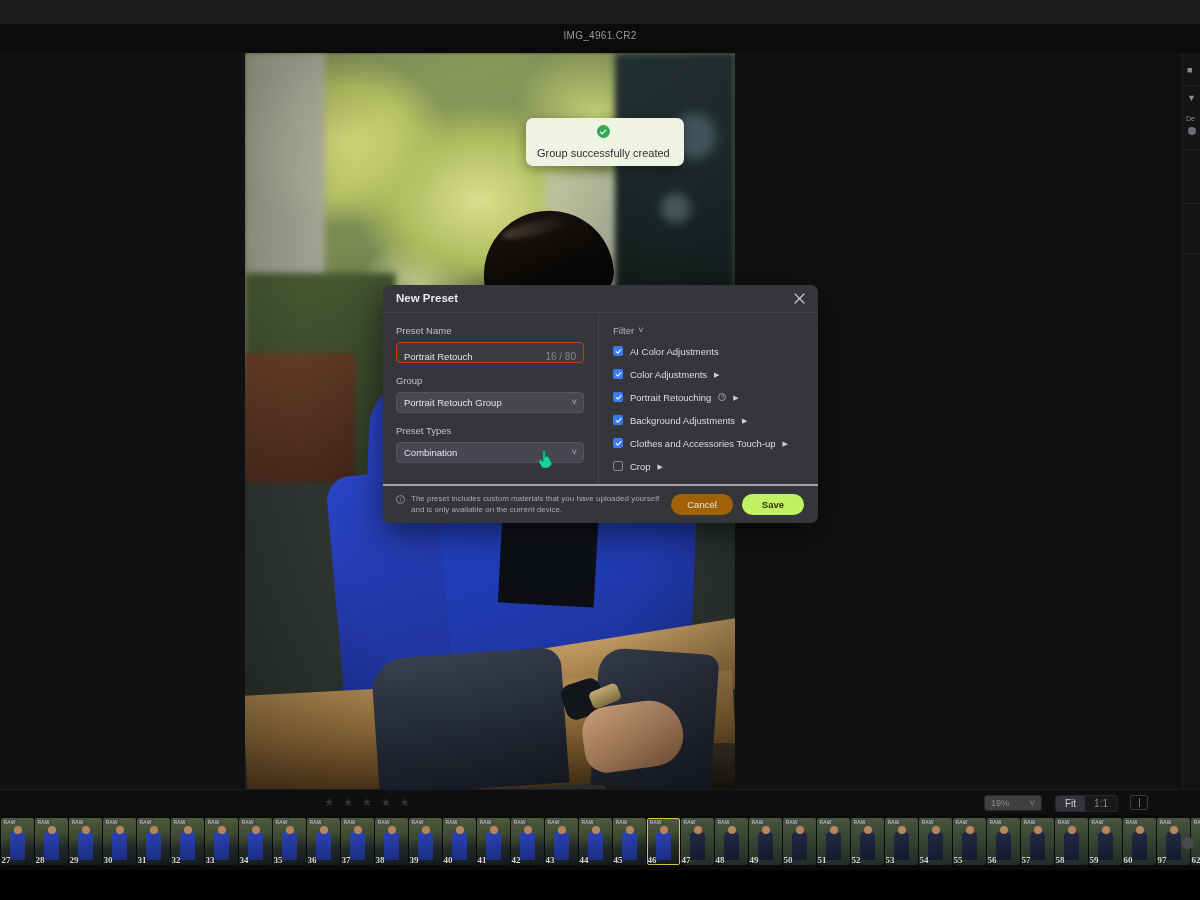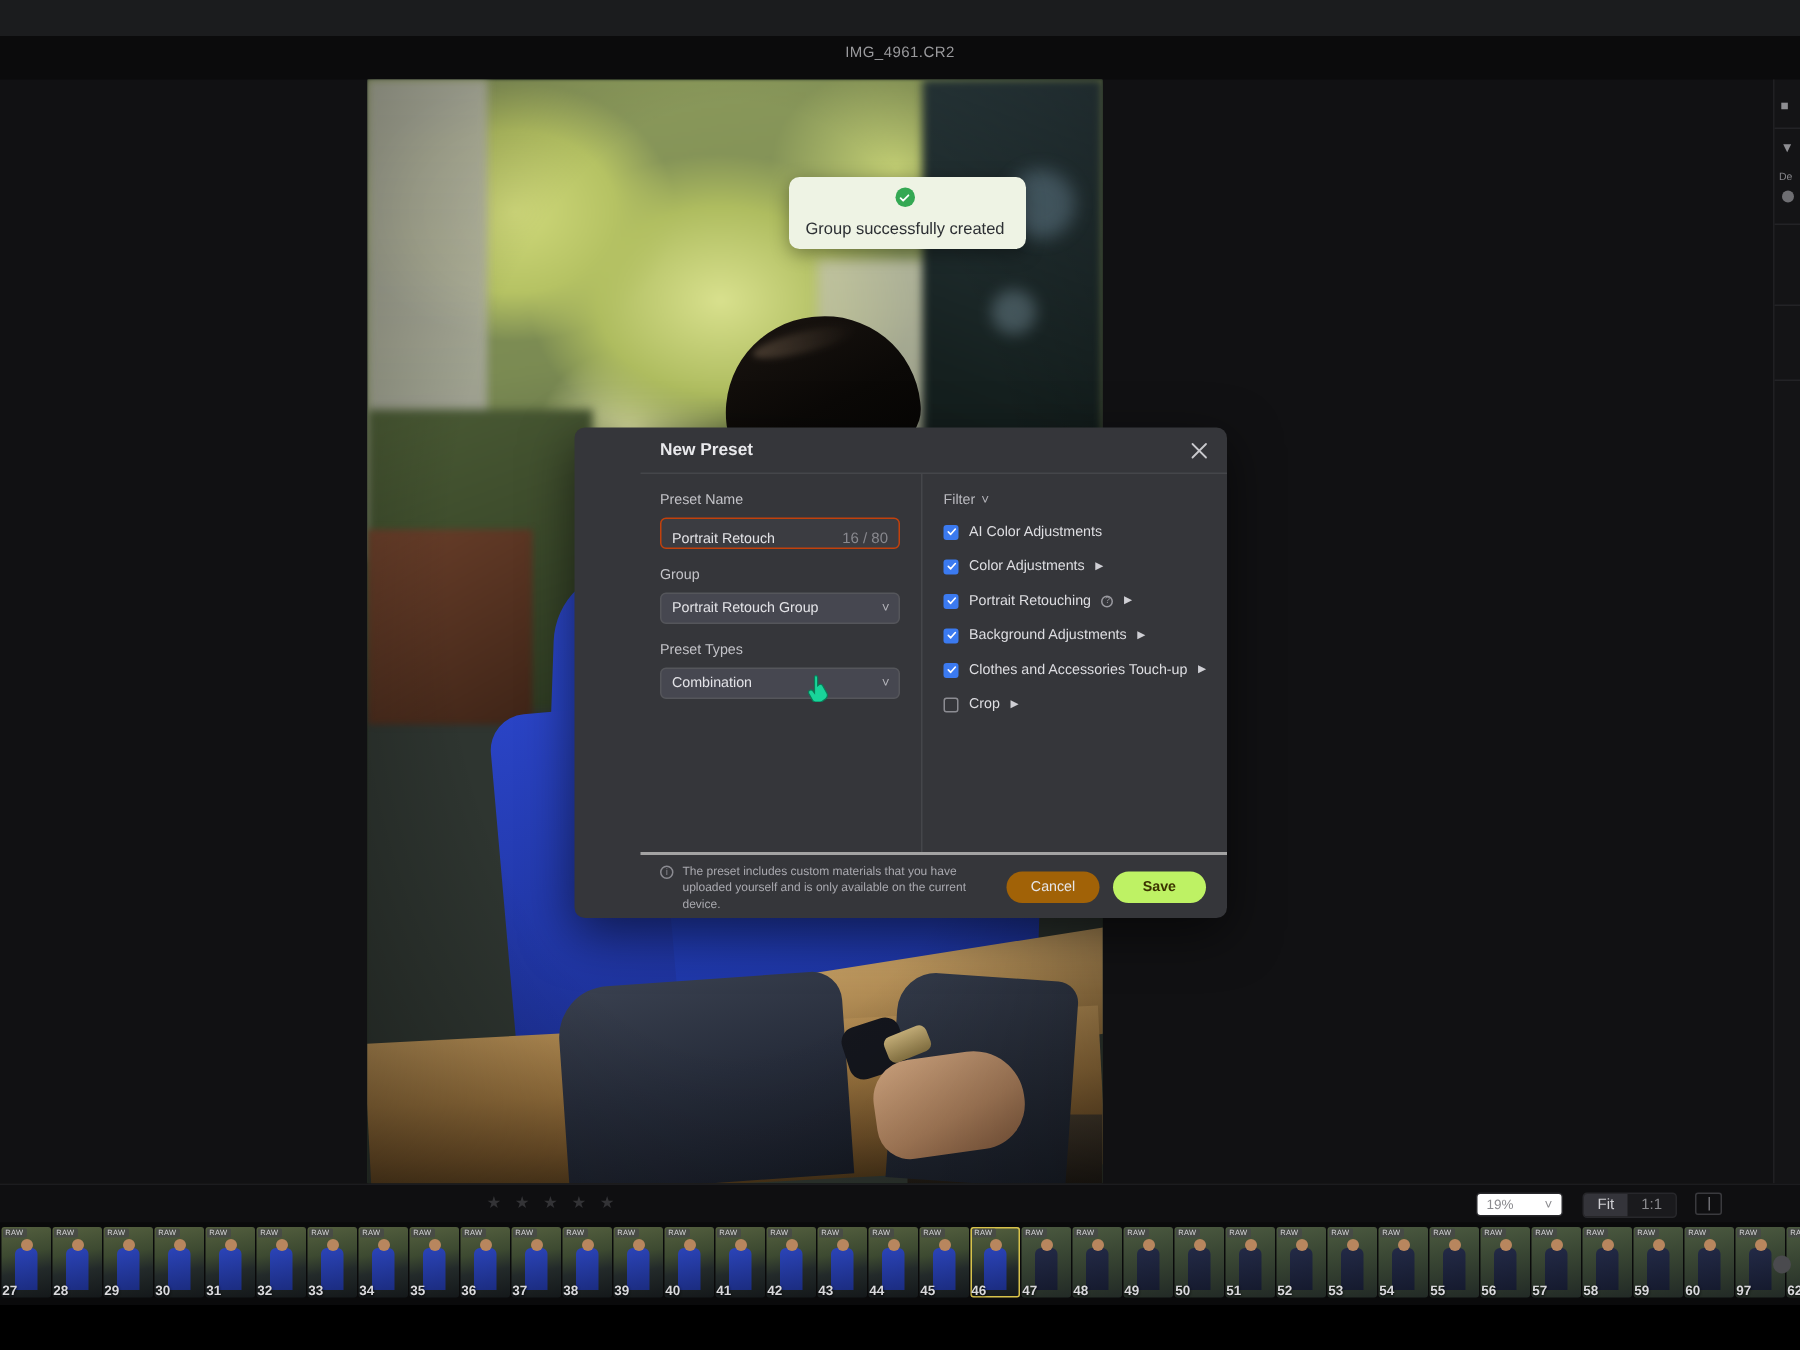--- a/index.html
+++ b/index.html
@@ -200,21 +200,21 @@
     background: #0f0f11; border-top: 1px solid #1c1c1f;
   }
   .stars {
     position: absolute; left: 0; top: 789px; width: 734px; height: 26px;
     display: flex; align-items: center; justify-content: center; gap: 9px;
   }
   .star { color: #333336; font-size: 11px; line-height: 11px; }
   .zoomctl {
     position: absolute; right: 158px; top: 795px;
     display: flex; align-items: center; gap: 5px;
-    background: #ffffff; border: 1px solid #27272b; border-radius: 3px;
+    background: #404040; border: 1px solid #27272b; border-radius: 3px;
     padding: 2px 6px; min-width: 58px; justify-content: space-between;
   }
   .zoomctl span { color: #8a8a8e; font-size: 9px; }
   .segbtns {
     position: absolute; right: 82px; top: 795px;
     display: flex; background: #1a1a1d; border: 1px solid #27272b; border-radius: 3px;
     overflow: hidden;
   }
   .segbtn { color: #8a8a8e; font-size: 10px; padding: 2px 9px; }
   .segbtn.active { background: #34343a; color: #cfcfd3; }
@@ -246,34 +246,34 @@
     position: absolute; left: 13px; top: 8px; width: 8px; height: 8px;
     border-radius: 50%; background: #b8865e;
   }
   .thumb .raw {
     position: absolute; left: 1px; top: 1px;
     font-size: 5px; color: #d7d7d9; background: rgba(70,70,74,.72);
     padding: 0 2px; border-radius: 1px; letter-spacing: .2px;
   }
   .thumb .num {
     position: absolute; left: 1px; bottom: 0px;
-    font-size: 9px; color: #d9d9dc; text-shadow: 0 1px 2px #000; font-weight: bold;
+    font-size: 9px; color: #d9d9dc; text-shadow: 0 1px 2px #000; font-weight: bold; font-family: Liberation Serif, serif;
   }
   .thumb.selected { outline: 1.5px solid #d8c24a; outline-offset: -1px; }
   .strip-handle {
     position: absolute; right: 6px; top: 22px; width: 12px; height: 12px;
     border-radius: 50%; background: #4a4a4e;
   }
 
   
   .modal-shadow {
-    position: absolute; left: 383px; top: 285px; width: 435px; height: 327px;
+    position: absolute; left: 383px; top: 285px; width: 435px; height: 238px;
     background: #35363a; border-radius: 7px;
     box-shadow: 0 10px 34px rgba(0,0,0,.55);
-    display: flex; flex-direction: column; padding-left: 44px;
+    display: flex; flex-direction: column;
   }
   .modal-head {
     height: 31px; display: flex; align-items: center; justify-content: space-between;
     padding: 0 10px 0 13px; border-bottom: 1px solid #45464a;
   }
   .modal-title { color: #e9e9ec; font-size: 11.5px; font-weight: bold; }
   .close-btn {
     width: 18px; height: 18px; display: flex; align-items: center; justify-content: center;
     color: #c9c9cd;
   }

